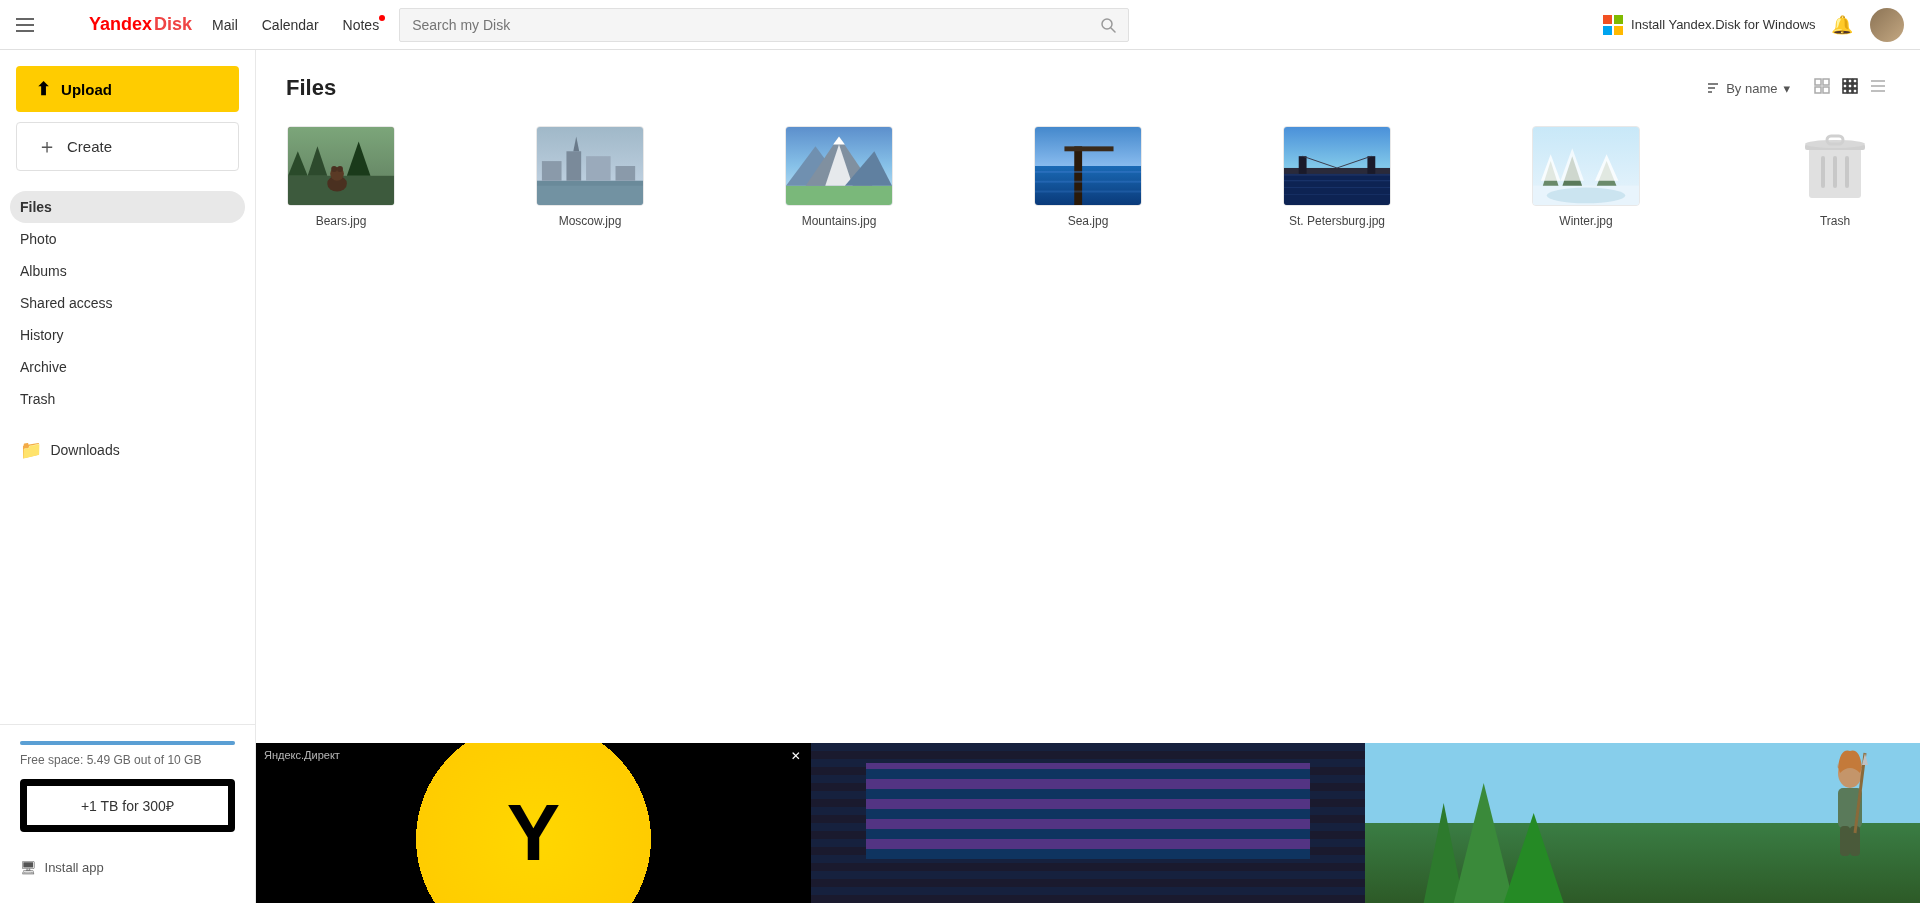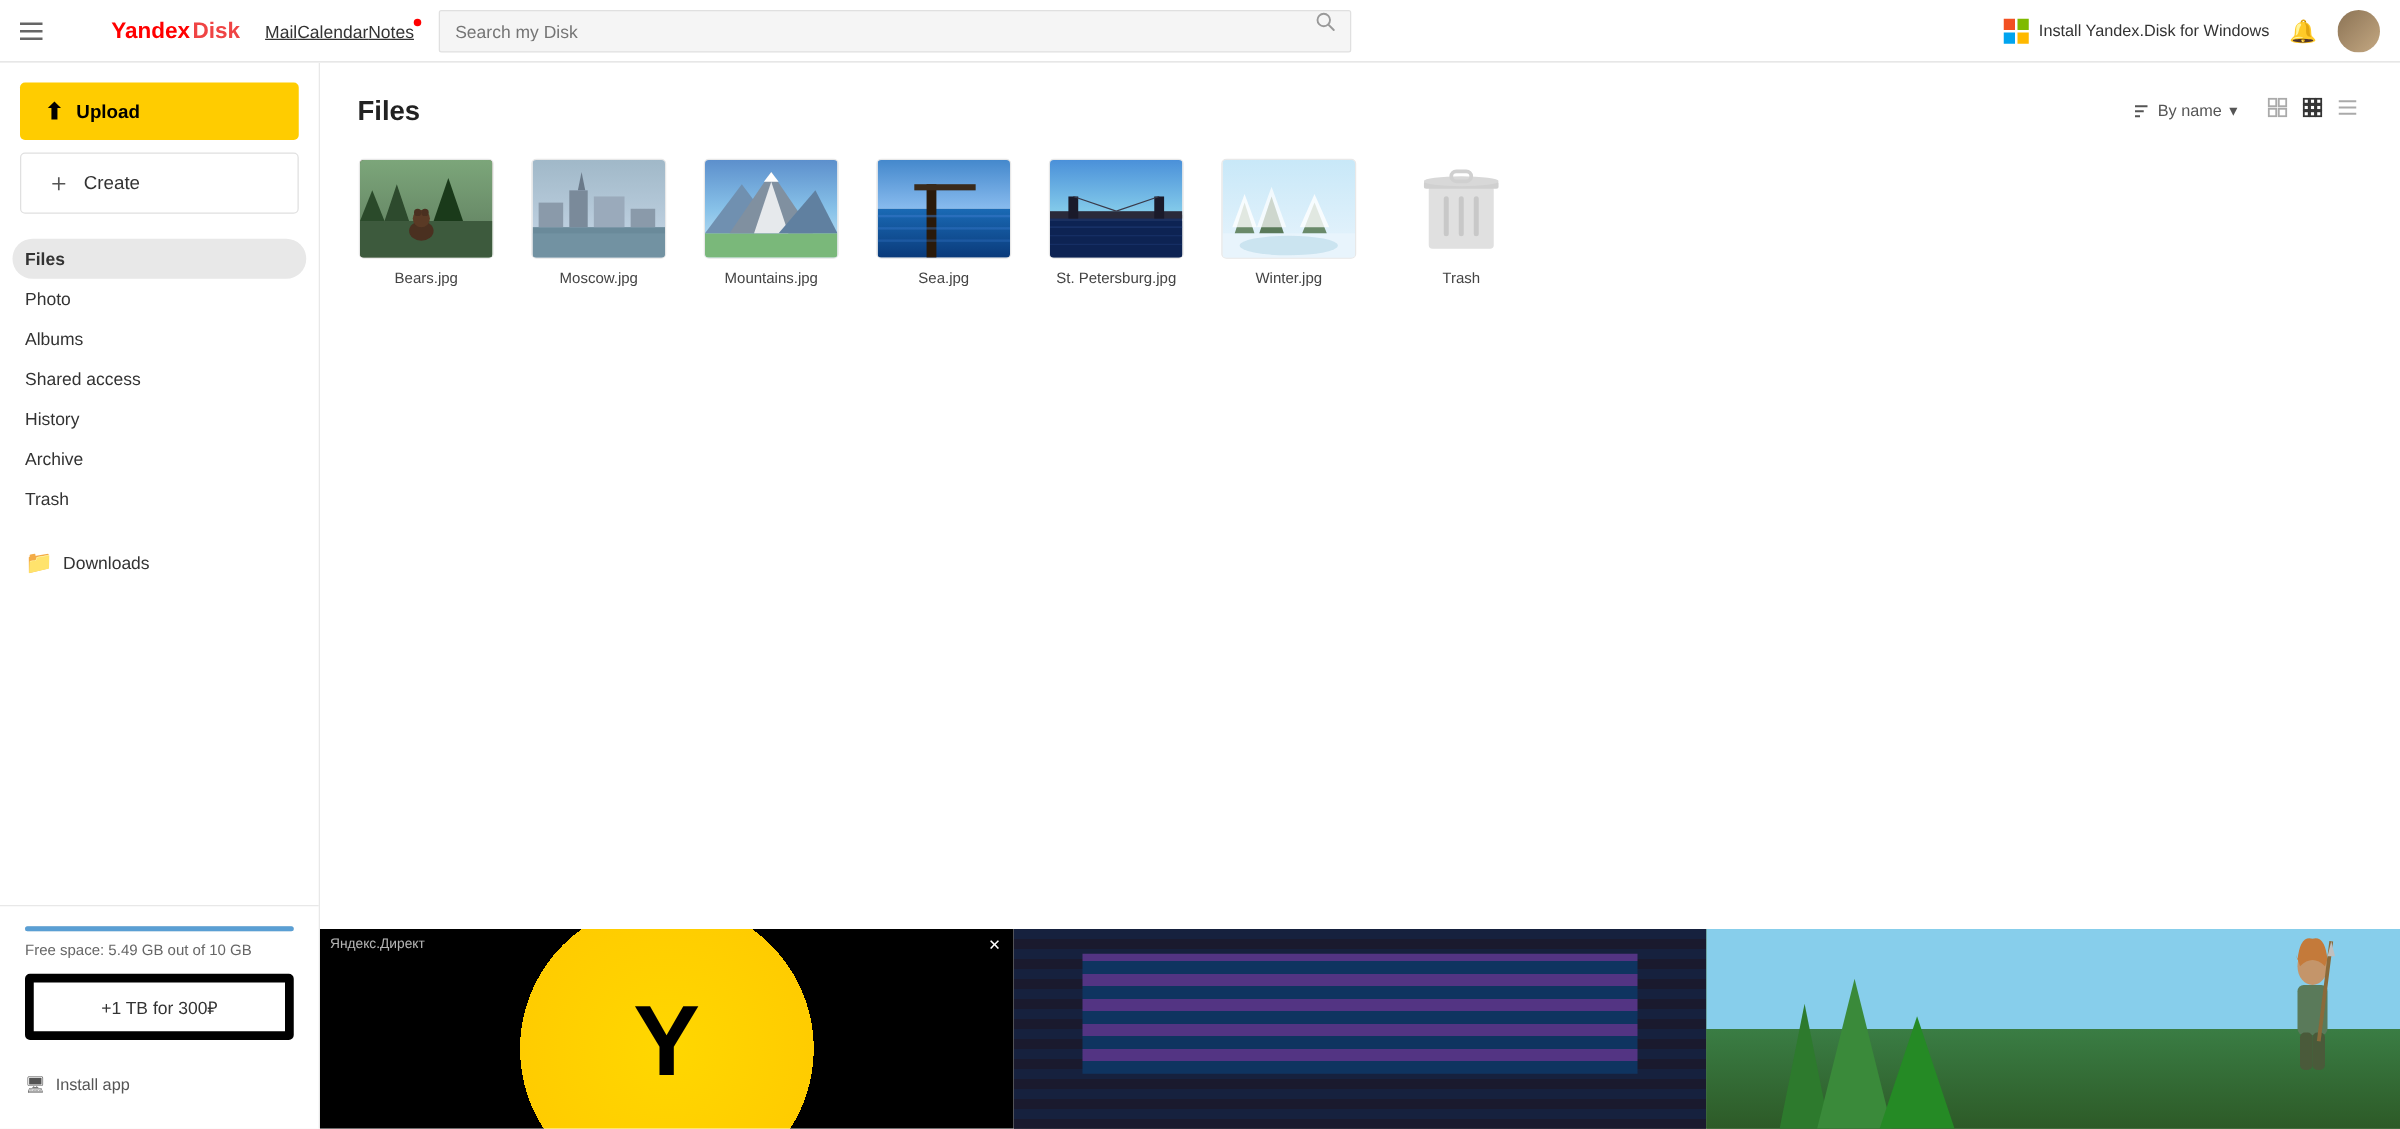--- a/index.html
+++ b/index.html
@@ -16,28 +16,29 @@
       gap: 20px;
       position: fixed;
       top: 0; left: 0; right: 0;
       z-index: 100;
     }
     .header-menu-icon { display: flex; flex-direction: column; gap: 4px; cursor: pointer; }
     .header-menu-icon span { display: block; width: 18px; height: 2px; background: #666; }
     .logo { display: flex; align-items: center; gap: 2px; font-size: 18px; font-weight: bold; text-decoration: none; }
     .logo-yandex { color: #f00; margin-left: 35px; }
     .logo-disk { color: #ef4444; }
-    .header-nav { display: flex; align-items: center; text-decoration: underline; }
+    .header-nav { display: flex; gap: 24px; align-items: center; }
     .header-nav a { text-decoration: none; color: #333; font-size: 14px; }
     .notes-dot { position: relative; }
     .notes-dot::after { content: ''; position: absolute; top: -2px; right: -6px; width: 6px; height: 6px; background: #f00; border-radius: 50%; }
     .search-bar {
       flex: 1;
       max-width: 730px;
       display: flex;
+      align-items: center;
       background: #f5f5f5;
       border: 1px solid #e0e0e0;
       border-radius: 2px;
       padding: 0 12px;
       height: 34px;
     }
     .search-bar input {
       border: none;
       background: transparent;
       outline: none;
@@ -194,20 +195,21 @@
       color: #999;
       font-size: 16px;
     }
     .view-btn.active { color: #333; }
 
     
     .file-grid {
       display: flex;
       flex-wrap: wrap;
       gap: 28px;
+      justify-content: space-between;
     }
     .file-item {
       display: flex;
       flex-direction: column;
       align-items: center;
       cursor: pointer;
       width: 110px;
     }
     .file-thumb {
       width: 108px;

